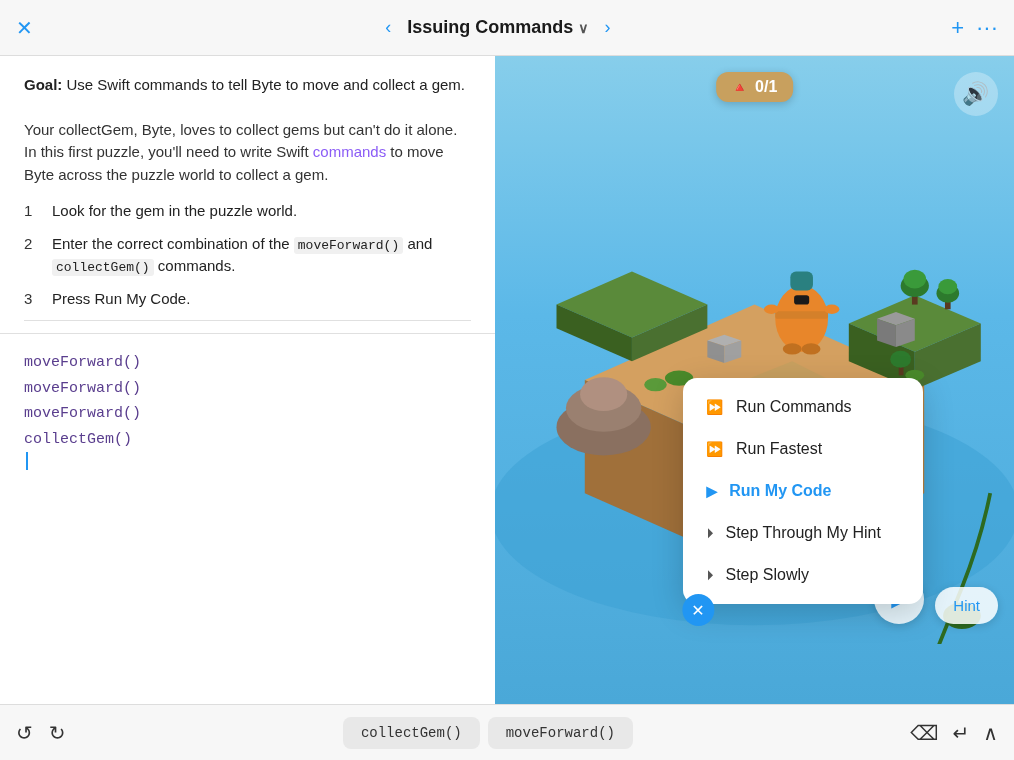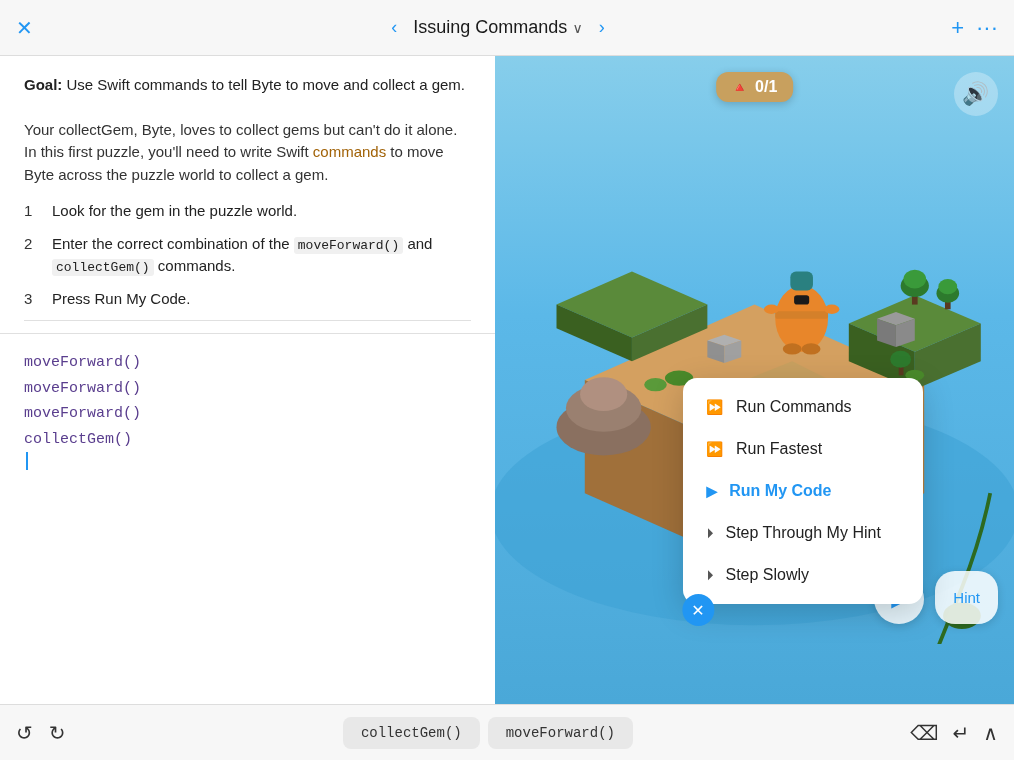--- a/index.html
+++ b/index.html
@@ -37,21 +37,21 @@
       gap: 8px;
     }
     .nav-arrow {
       color: #2196F3;
       font-size: 18px;
       cursor: pointer;
       padding: 4px 8px;
     }
     .nav-title {
       font-size: 18px;
-      font-weight: 400;
+      font-weight: 700;
       color: #1a1a1a;
       display: flex;
       align-items: center;
       gap: 5px;
     }
     .nav-chevron {
       color: #555;
       font-size: 14px;
     }
     .top-bar-actions {
@@ -93,21 +93,21 @@
       margin-bottom: 22px;
     }
     .instructions .goal strong {
       font-weight: 700;
     }
     .instructions .desc {
       margin-bottom: 14px;
       color: #333;
     }
     .instructions .link {
-      color: #a16207;
+      color: #8b5cf6;
       text-decoration: none;
     }
     .steps {
       list-style: none;
       margin-bottom: 0;
     }
     .steps li {
       display: flex;
       gap: 12px;
       margin-bottom: 10px;
@@ -332,21 +332,21 @@
     }
 
     
     .hint-btn {
       position: absolute;
       bottom: 80px;
       right: 16px;
       background: rgba(255,255,255,0.85);
       border: none;
       border-radius: 20px;
-      padding: 18px 18px;
+      padding: 10px 18px;
       font-size: 15px;
       color: #2196F3;
       cursor: pointer;
       box-shadow: 0 2px 8px rgba(0,0,0,0.15);
       z-index: 10;
     }
 
     
     .iso-world {
       position: absolute;

